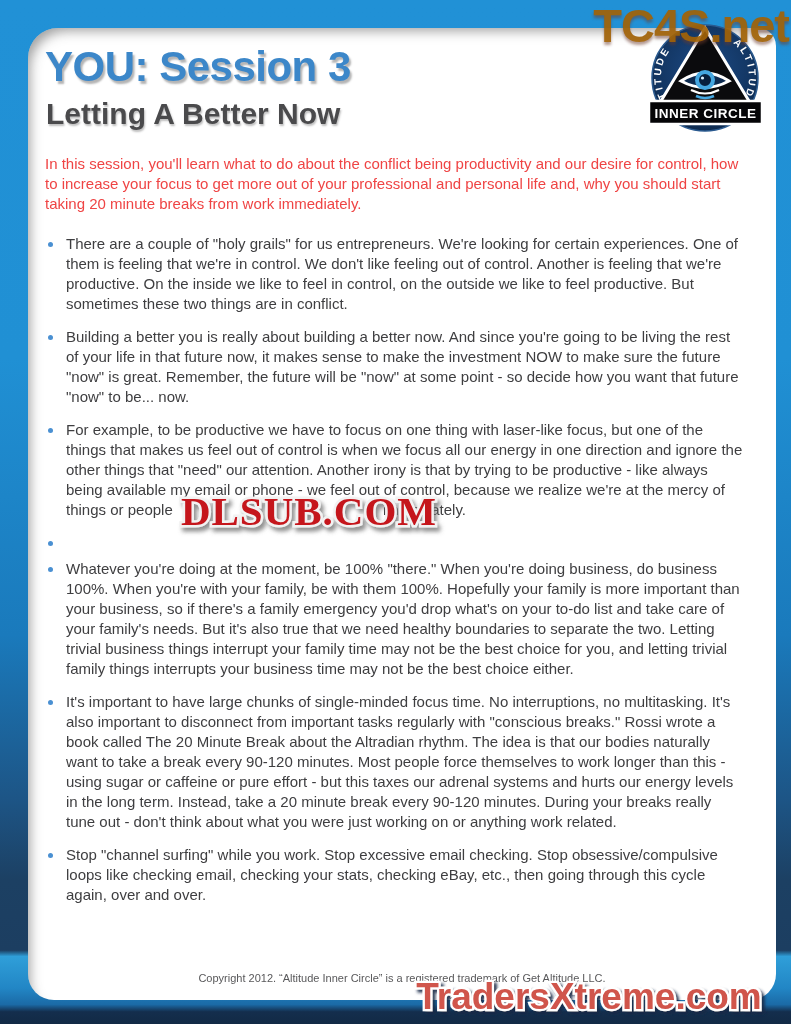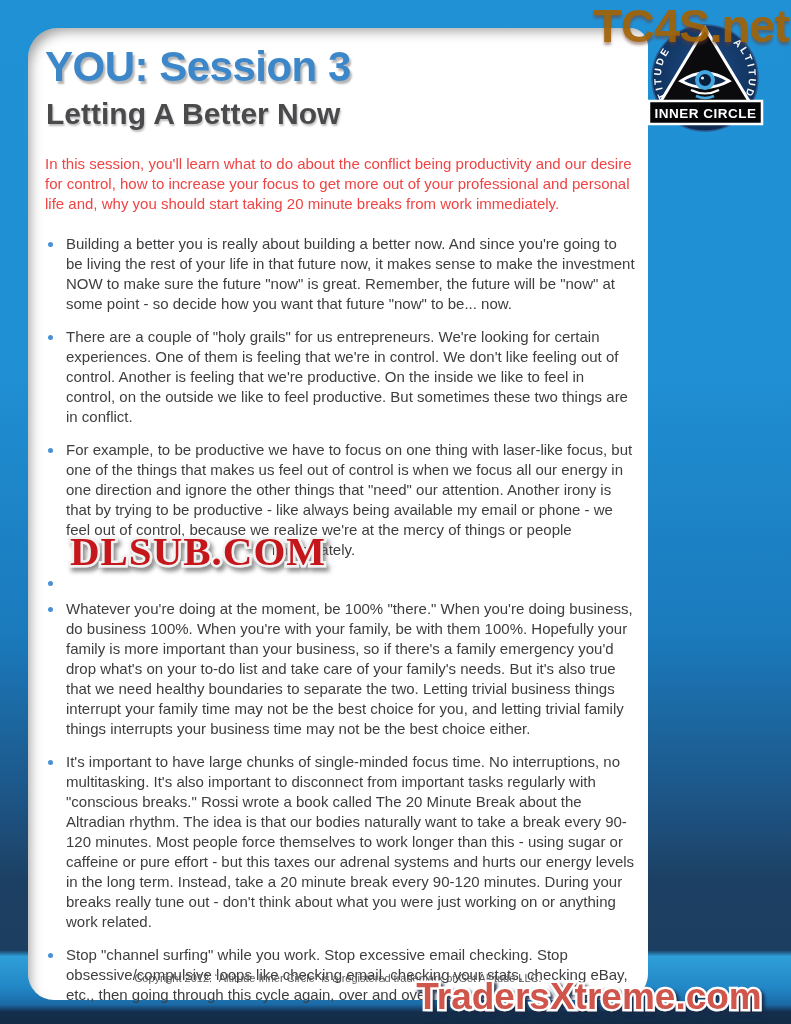--- a/index.html
+++ b/index.html
@@ -12,21 +12,21 @@
   .page-frame {
     position:absolute; inset:0; z-index:0;
     background:linear-gradient(180deg,
       #2191d6 0%, #2090d4 35%, #1a7abc 62%, #1d5586 78%,
       #1c4063 86%, #1c3e61 92.8%,
       #2f9fd9 93.4%, #2286c5 96.5%, #1b6aa6 98.1%,
       #142e4d 98.8%, #122a45 100%);
   }
   
   .content-card {
-    position:absolute; left:28px; top:28px; width:620px; height:972px;
+    position:absolute; left:28px; top:28px; width:748px; height:972px;
     background:#ffffff; z-index:1; box-sizing:border-box;
     border-radius:30px 18px 26px 26px;
     box-shadow: inset 9px 10px 12px -7px rgba(70,70,70,0.5);
     padding:14px 13px 0 17px;
   }
   .page-title {
     margin:2px 0 0 0; font-size:42px; line-height:1.1; font-weight:bold;
     color:#3c87c9; letter-spacing:-0.5px;
     text-shadow:2px 3px 2px rgba(40,40,40,0.35);
   }
@@ -78,25 +78,25 @@
 
 <div class="content-card">
   <h1 class="page-title">YOU: Session 3</h1>
   <h2 class="page-subtitle">Letting A Better Now</h2>
 
   <p class="intro-paragraph">In this session, you'll learn what to do about the conflict being productivity and our desire for control, how to increase your focus to get more out of your professional and personal life and, why you should start taking 20 minute breaks from work immediately.</p>
 
   <ul class="bullet-list">
     <li>
       <span class="bullet-dot"></span>
-      <p>Building a better you is really about building a better now. And since you're going to be living the rest of your life in that future now, it makes sense to make the investment NOW to make sure the future "now" is great. Remember, the future will be "now" at some point - so decide how you want that future "now" to be... now.</p>
+      <p>There are a couple of "holy grails" for us entrepreneurs. We're looking for certain experiences. One of them is feeling that we're in control. We don't like feeling out of control. Another is feeling that we're productive. On the inside we like to feel in control, on the outside we like to feel productive. But sometimes these two things are in conflict.</p>
     </li>
     <li>
       <span class="bullet-dot"></span>
-      <p>There are a couple of "holy grails" for us entrepreneurs. We're looking for certain experiences. One of them is feeling that we're in control. We don't like feeling out of control. Another is feeling that we're productive. On the inside we like to feel in control, on the outside we like to feel productive. But sometimes these two things are in conflict.</p>
+      <p>Building a better you is really about building a better now. And since you're going to be living the rest of your life in that future now, it makes sense to make the investment NOW to make sure the future "now" is great. Remember, the future will be "now" at some point - so decide how you want that future "now" to be... now.</p>
     </li>
     <li>
       <span class="bullet-dot"></span>
       <p><span>For example, to be productive we have to focus on one thing with laser-like focus, but one of the things that makes us feel out of control is when we focus all our energy in one direction and ignore the other things that "need" our attention. Another irony is that by trying to be productive - like always being available my email or phone - we feel out of control, because we realize we're at the mercy of things or people</span>
         <span class="wm-anchor"><svg class="dlsub-svg" width="300" height="56">
           <defs>
             <filter id="dlshadow" x="-20%" y="-20%" width="140%" height="140%">
               <feDropShadow dx="3" dy="4" stdDeviation="2" flood-color="#6a6a6a" flood-opacity="0.75"></feDropShadow>
             </filter>
           </defs>

